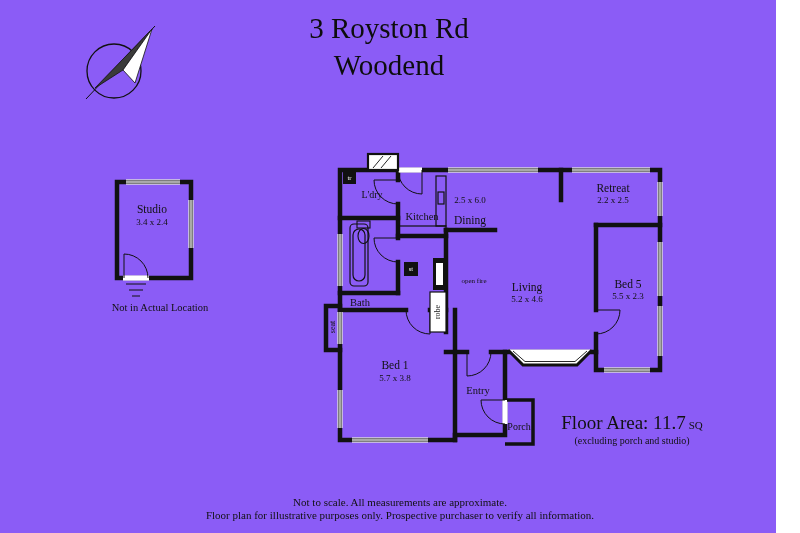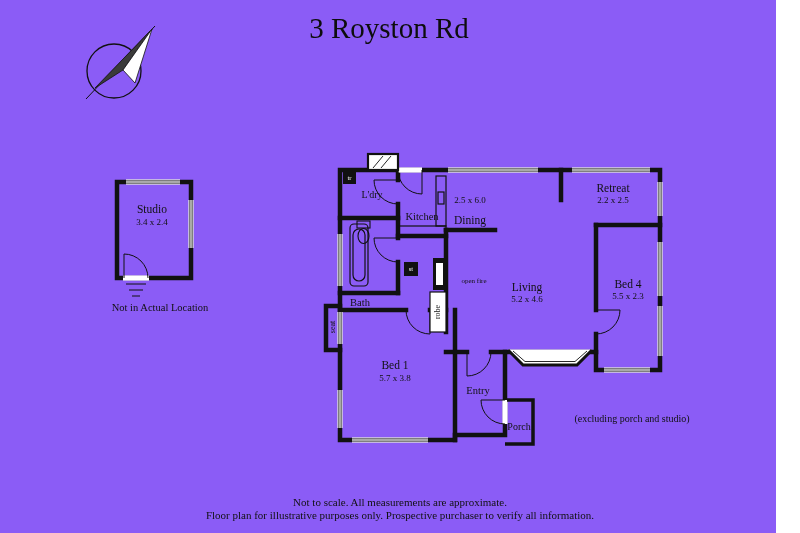--- a/index.html
+++ b/index.html
@@ -163,48 +163,52 @@
     <g>
       <circle cx="114" cy="71" r="27" fill="none" stroke="#111" stroke-width="1.3"></circle>
       <line x1="86" y1="99" x2="155" y2="26" stroke="#111" stroke-width="1"></line>
       <polygon points="152,29 95,88 123,70" fill="#3a3a3a" stroke="#111" stroke-width="0.8"></polygon>
       <polygon points="152,29 123,70 135,83" fill="#ffffff" stroke="#111" stroke-width="0.8"></polygon>
     </g>
   </svg>
 
   <div class="title">
     <div>3 Royston Rd</div>
+    <div>Woodend</div>
   </div>
 
   <div class="lbl s11" style="left:152px;top:209px;">Studio</div>
   <div class="lbl s9" style="left:152px;top:223px;">3.4 x 2.4</div>
   <div class="lbl s105" style="left:160px;top:308px;">Not in Actual Location</div>
 
   <div class="lbl s10" style="left:372px;top:195px;">L'dry</div>
   <div class="lbl s11" style="left:470px;top:188px;margin-top:32px;">Dining</div>
   <div class="lbl s9" style="left:470px;top:201px;">2.5 x 6.0</div>
   <div class="lbl s11" style="left:613px;top:188px;">Retreat</div>
   <div class="lbl s9" style="left:613px;top:201px;">2.2 x 2.5</div>
   <div class="lbl s105" style="left:422px;top:217px;">Kitchen</div>
   <div class="lbl s105" style="left:360px;top:267px;margin-top:36px;">Bath</div>
   <div class="lbl s11" style="left:527px;top:287px;">Living</div>
   <div class="lbl s9" style="left:527px;top:300px;">5.2 x 4.6</div>
-  <div class="lbl s11" style="left:628px;top:284px;">Bed 4</div>
+  <div class="lbl s11" style="left:628px;top:284px;">Bed 5</div>
   <div class="lbl s9" style="left:628px;top:297px;">5.5 x 2.3</div>
   <div class="lbl s11" style="left:395px;top:365px;">Bed 1</div>
   <div class="lbl s9" style="left:395px;top:379px;">5.7 x 3.8</div>
   <div class="lbl s105" style="left:478px;top:391px;">Entry</div>
   <div class="lbl s10" style="left:519px;top:427px;">Porch</div>
 
   <div class="lbl s8 rot" style="left:438px;top:312px;">robe</div>
   <div class="lbl s8 rot" style="left:333px;top:327px;">seat</div>
   <div class="lbl openfire" style="left:464px;top:282px;">open fire</div>
   <div class="lbl s6 wlbl" style="left:349.5px;top:177.5px;">tr</div>
   <div class="lbl s6 wlbl" style="left:411px;top:269px;">st</div>
 
   <div class="farea">
+    <div>
+      <span class="main">Floor Area: 11.7</span><span class="unit">SQ</span>
+    </div>
     <div class="note">(excluding porch and studio)</div>
   </div>
 
   <div class="footer1">Not to scale. All measurements are approximate.</div>
   <div class="footer2">Floor plan for illustrative purposes only. Prospective purchaser to verify all information.</div>
 
 </div>
 
 </body></html>

